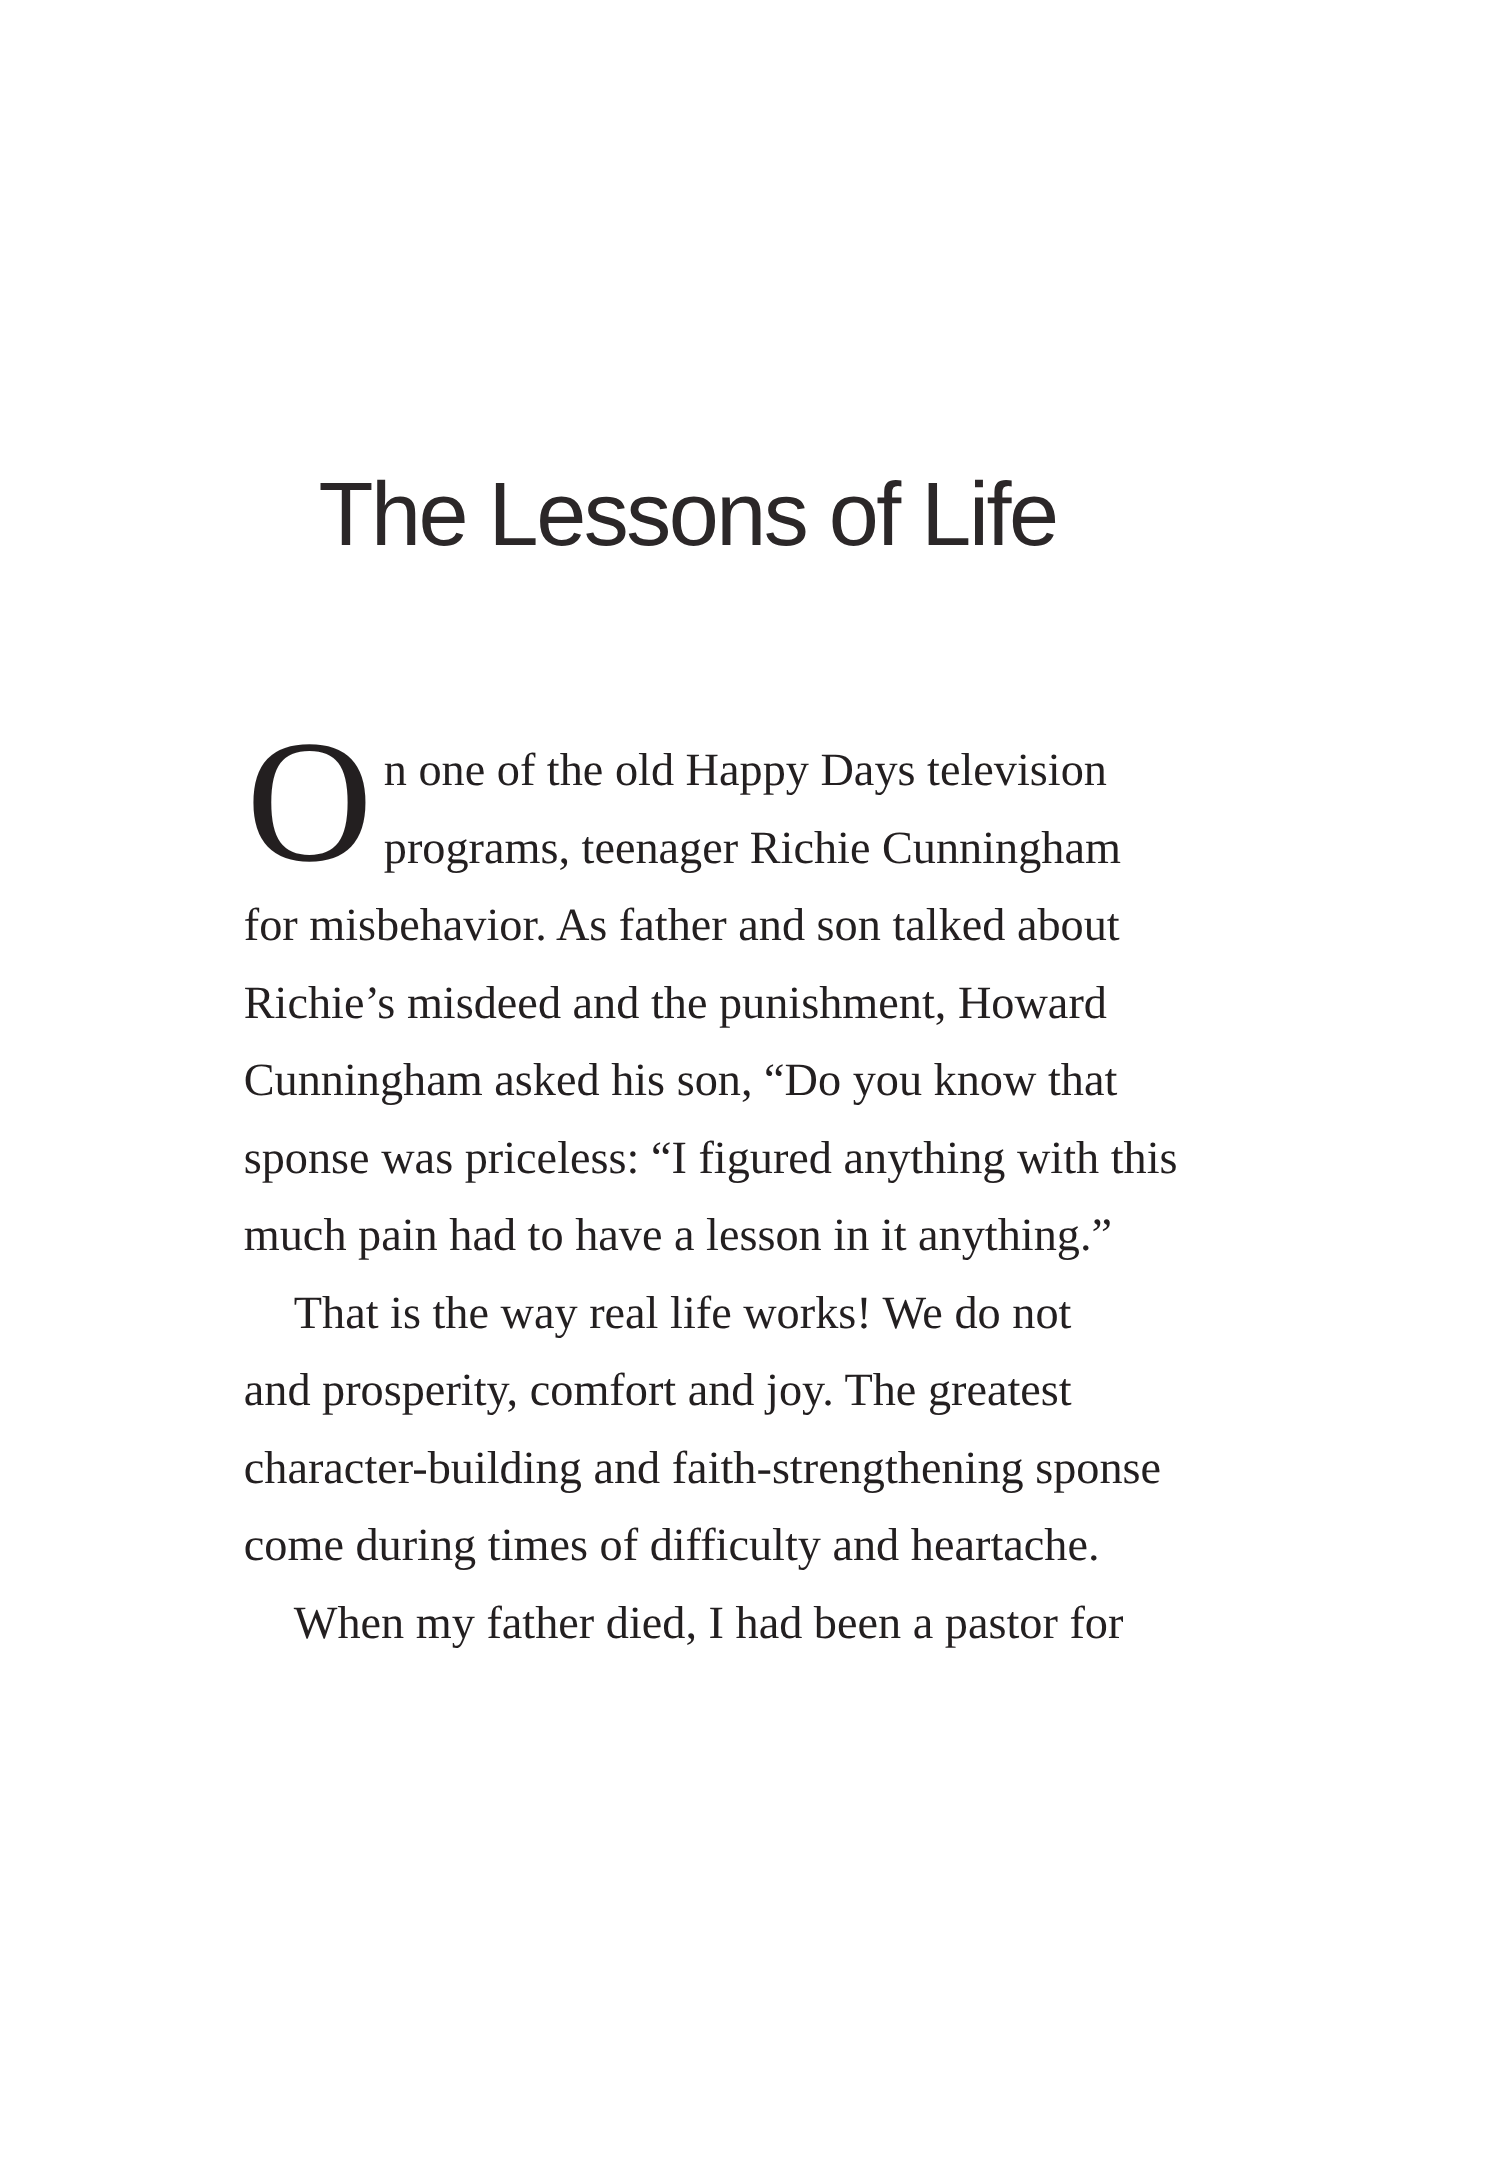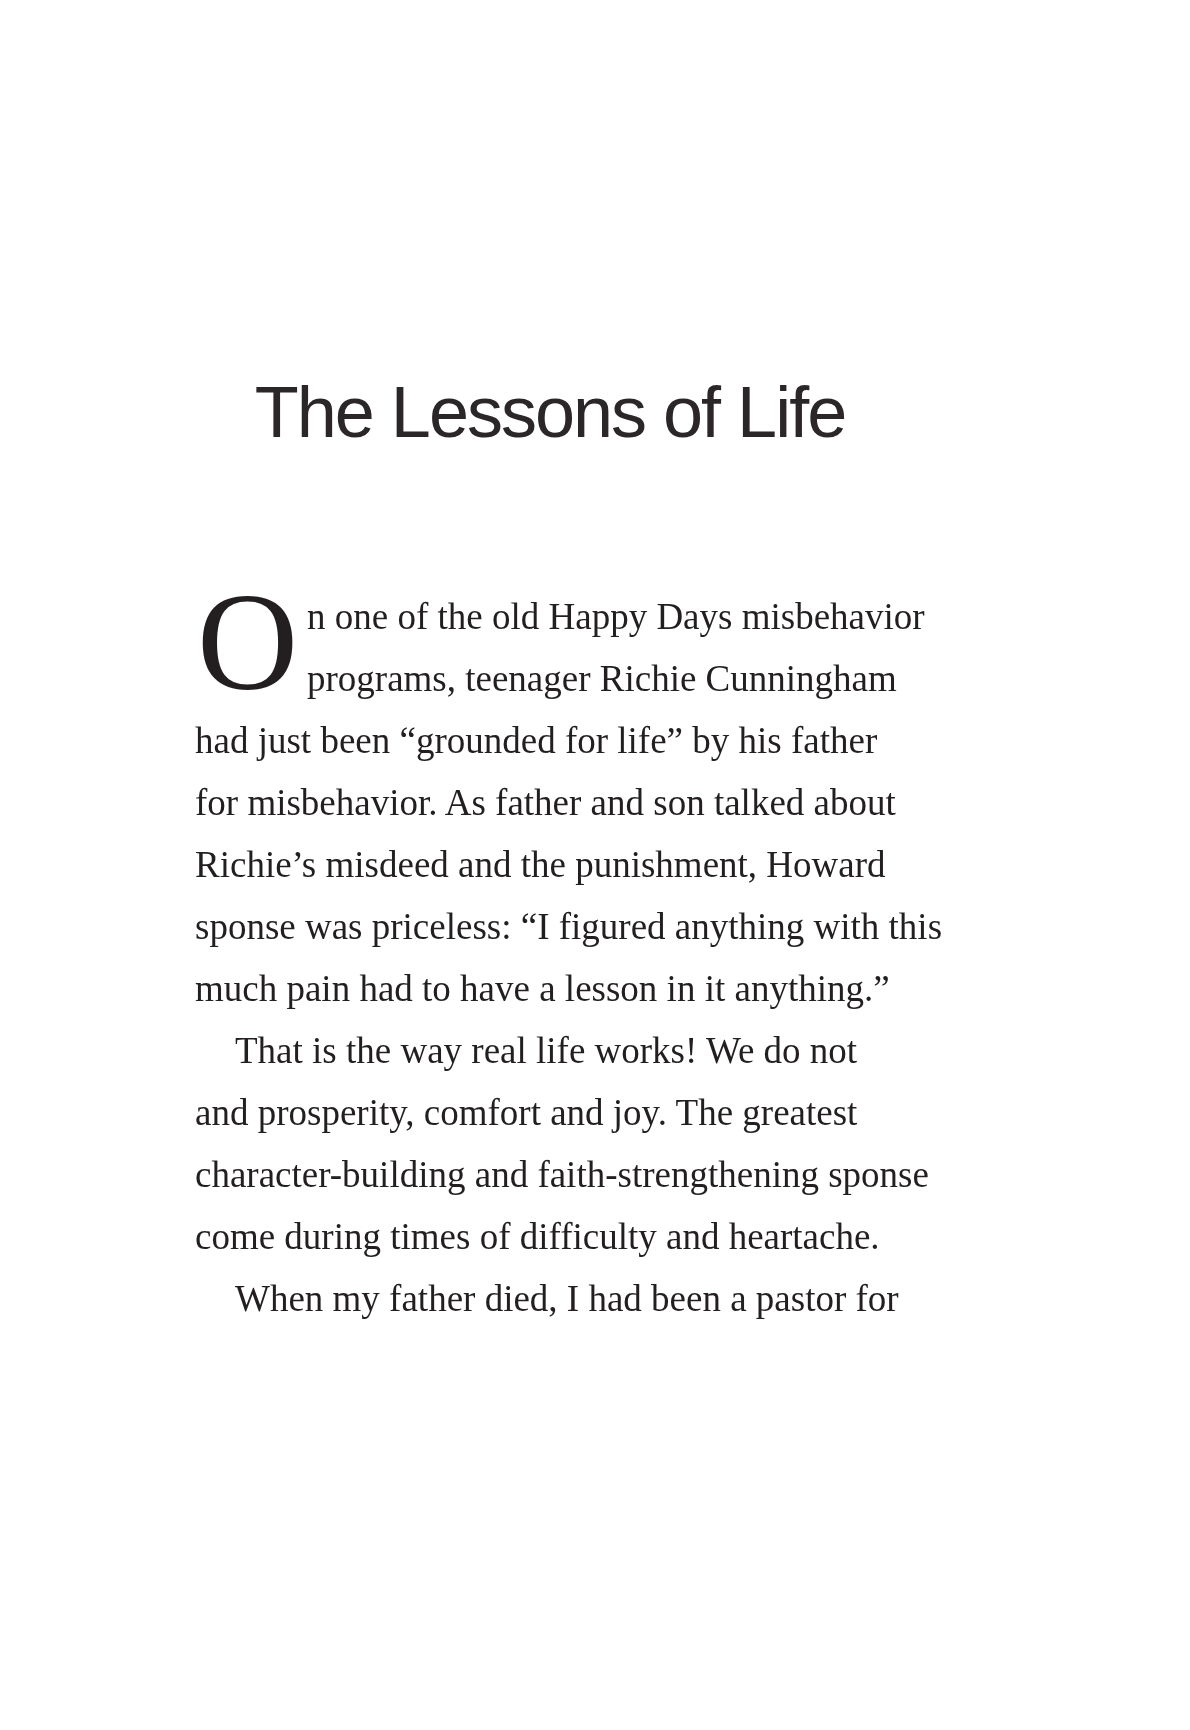--- a/index.html
+++ b/index.html
@@ -79,26 +79,26 @@
 <body>
 
 <div class="page">
 
   <h1 class="chapter-title">The Lessons of Life</h1>
 
   <div class="body-text">
 
     <span class="drop-cap">O</span>
 
-    <div class="line cap-indent"><span>n one of the old </span><span class="italic">Happy Days</span><span> misbehavior</span></div>
+    <div class="line cap-indent"><span>n one of the old </span><span class="italic">Happy Days</span><span> television</span></div>
 
     <div class="line cap-indent">programs, teenager Richie Cunningham</div>
-    <div class="line">had just been “grounded for life” by his father</div>
     <div class="line">for misbehavior. As father and son talked about</div>
     <div class="line">Richie’s misdeed and the punishment, Howard</div>
+    <div class="line">Cunningham asked his son, “Do you know that</div>
     <div class="line">sponse was priceless: “I figured anything with this</div>
     <div class="line">much pain had to have a lesson in it anything.”</div>
 
     <div class="line indent">That is the way real life works! We do not</div>
     <div class="line">and prosperity, comfort and joy. The greatest</div>
     <div class="line">character-building and faith-strengthening sponse</div>
     <div class="line">come during times of difficulty and heartache.</div>
 
     <div class="line indent">When my father died, I had been a pastor for</div>
 

